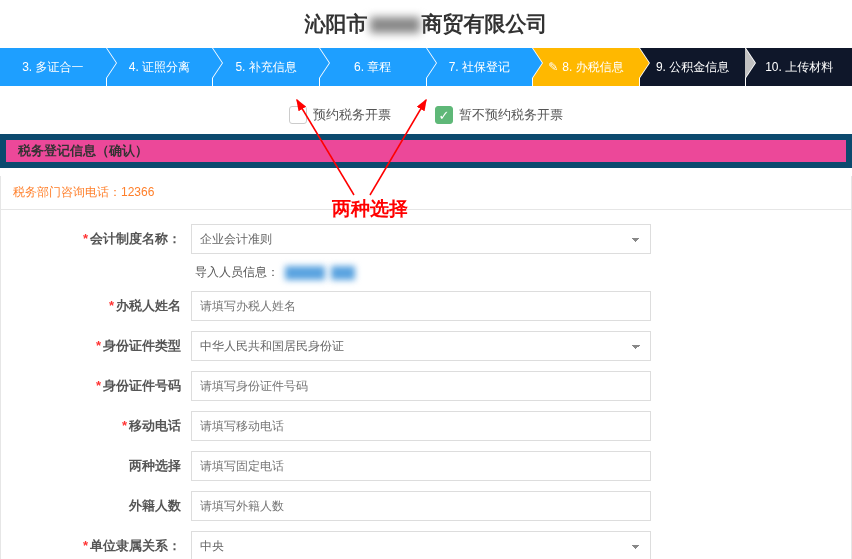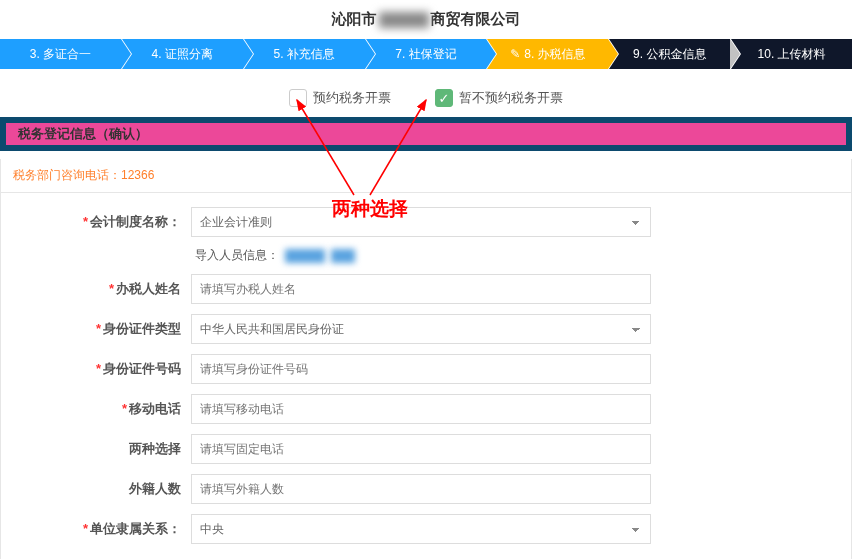--- a/index.html
+++ b/index.html
@@ -6,37 +6,37 @@
     body {
       font-family: "Microsoft YaHei", Arial, sans-serif;
       background: #fff;
       width: 852px;
       font-size: 13px;
       color: #333;
     }
     .title-bar {
       text-align: center;
       padding: 10px 8px;
-      font-size: 15px;
+      font-size: 21px;
       font-weight: bold;
       color: #333;
     }
     .title-bar .blur {
       display: inline-block;
       width: 50px;
       height: 16px;
       background: #888;
       filter: blur(4px);
       vertical-align: middle;
       margin: 0 2px;
     }
     
     .steps {
       display: flex;
-      height: 30px;
+      height: 38px;
       gap: 1px;
       background: #fff;
     }
     .step {
       position: relative;
       flex: 1;
       display: flex;
       align-items: center;
       justify-content: center;
       font-size: 12px;
@@ -212,20 +212,23 @@
       <div class="step step-blue">
         <span>3. 多证合一</span>
       </div>
       <div class="step step-blue">
         <span>4. 证照分离</span>
       </div>
       <div class="step step-blue">
         <span>5. 补充信息</span>
       </div>
       <div class="step step-blue">
+        <span>6. 章程</span>
+      </div>
+      <div class="step step-blue">
         <span>7. 社保登记</span>
       </div>
       <div class="step step-orange">
         <span class="pencil">✎</span>
         <span>8. 办税信息</span>
       </div>
       <div class="step step-gray">
         <span>9. 公积金信息</span>
       </div>
       <div class="step step-gray">

